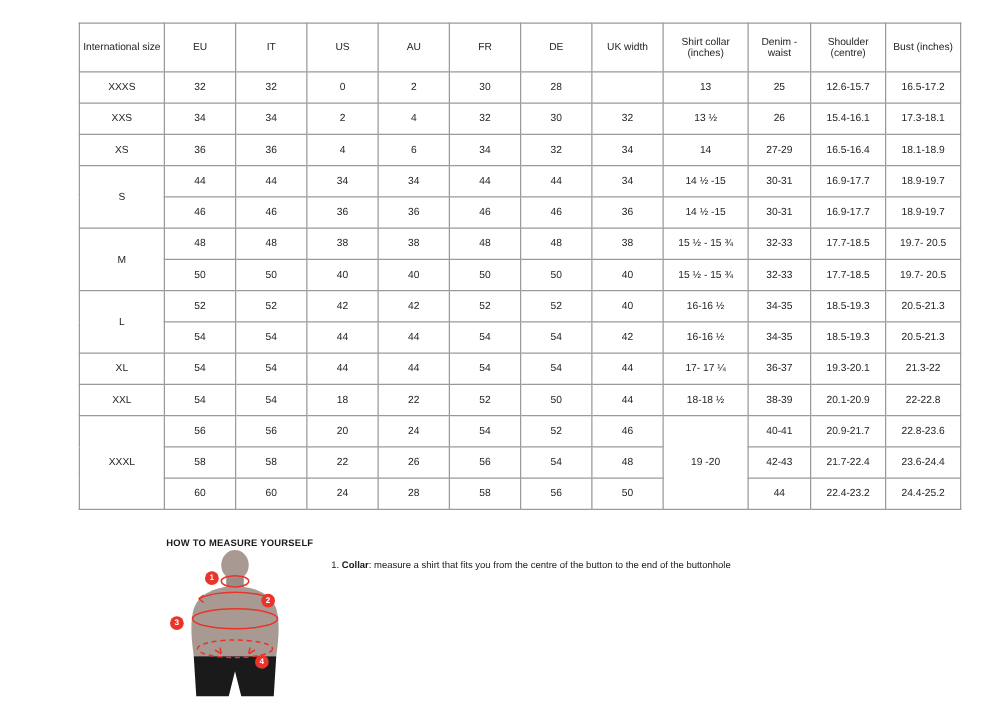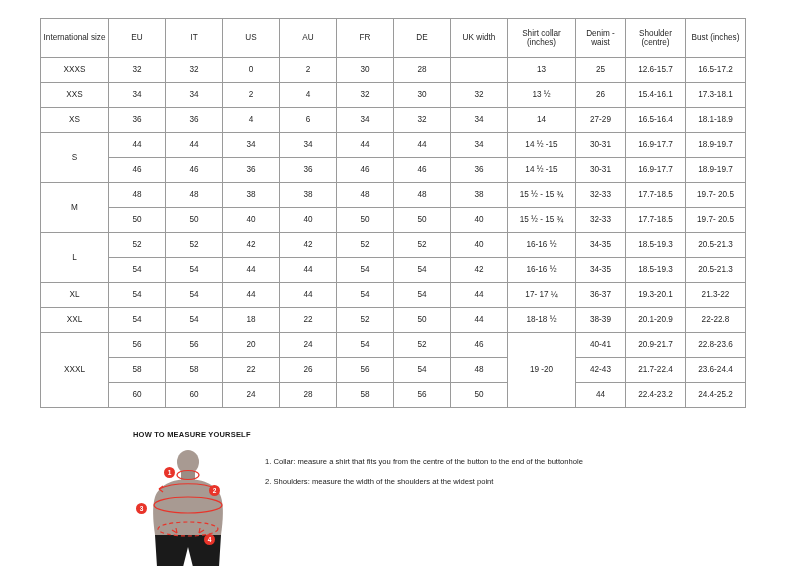--- a/index.html
+++ b/index.html
@@ -15,21 +15,21 @@
     position: relative;
     overflow: hidden;
   }
   .page {
     position: relative;
     width: 787px;
     height: 566px;
   }
   table.size-table {
     position: absolute;
-    left: 40px;
+    left: 63px;
     top: 18px;
     width: 675px;
     border-collapse: collapse;
     table-layout: fixed;
   }
   table.size-table th,
   table.size-table td {
     border: 1px solid #9a9a9a;
     text-align: center;
     vertical-align: middle;
@@ -62,21 +62,20 @@
     position: absolute;
     left: 133px;
     top: 430px;
     width: 620px;
   }
   .measure-title {
     font-size: 7.5px;
     font-weight: bold;
     letter-spacing: 0.2px;
     color: #1a1a1a;
-    margin-bottom: 10px;
   }
   .measure-body {
     display: flex;
     align-items: flex-start;
   }
   .figure {
     position: relative;
     width: 110px;
     height: 120px;
     flex: 0 0 110px;
@@ -84,21 +83,21 @@
   .steps {
     margin-left: 22px;
     padding-top: 8px;
   }
   .step {
     font-size: 7.6px;
     color: #1a1a1a;
     margin-bottom: 10.5px;
     line-height: 1.2;
   }
-  .step b { font-weight: normal; margin-top: 29px; }
+  .step b { font-weight: bold; margin-top: 29px; }
   .callout {
     position: absolute;
     width: 11px;
     height: 11px;
     border-radius: 50%;
     background: #e8342a;
     color: #ffffff;
     font-size: 6.5px;
     line-height: 11px;
     text-align: center;
@@ -382,21 +381,18 @@
         <div class="callout c-1">1</div>
         <div class="callout c-2">2</div>
         <div class="callout c-3">3</div>
         <div class="callout c-4">4</div>
       </div>
 
       <div class="steps">
         <div class="step">
           <span>1</span><span>. </span><b>Collar</b><span>: measure a shirt that fits you from the centre of the button to the end of the buttonhole</span>
         </div>
-        <div class="step">
-          <span>2</span><span>. </span><b>Shoulders</b><span>: measure the width of the shoulders at the widest point</span>
-        </div>
       </div>
 
     </div>
   </div>
 
 </div>
 
 </body></html>

